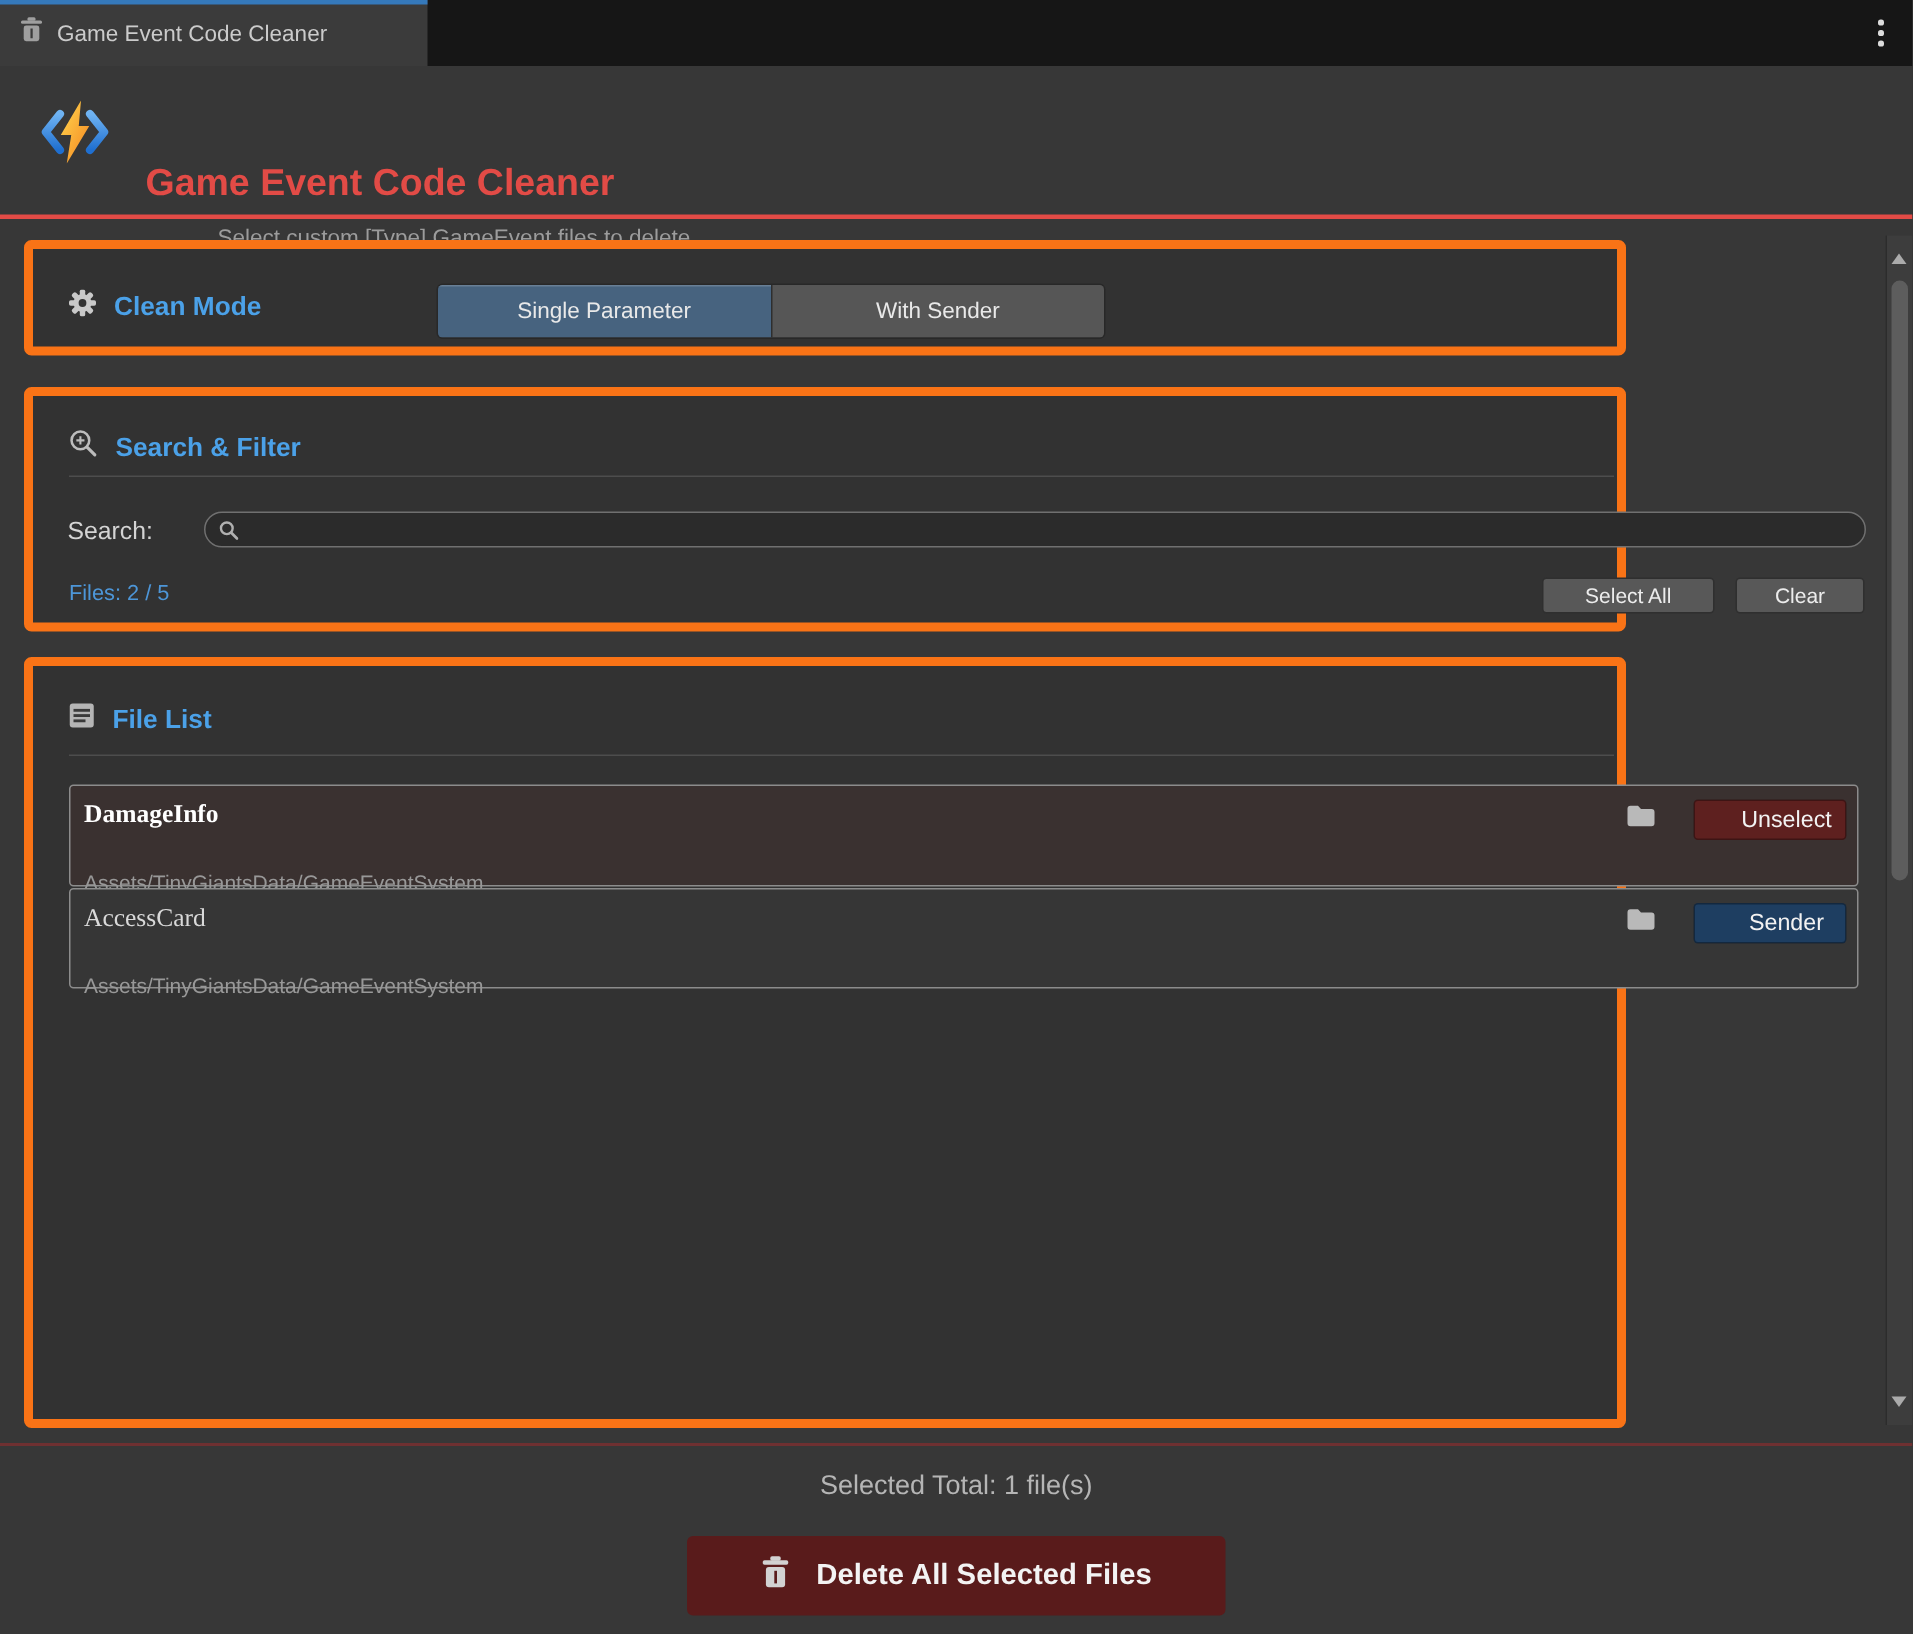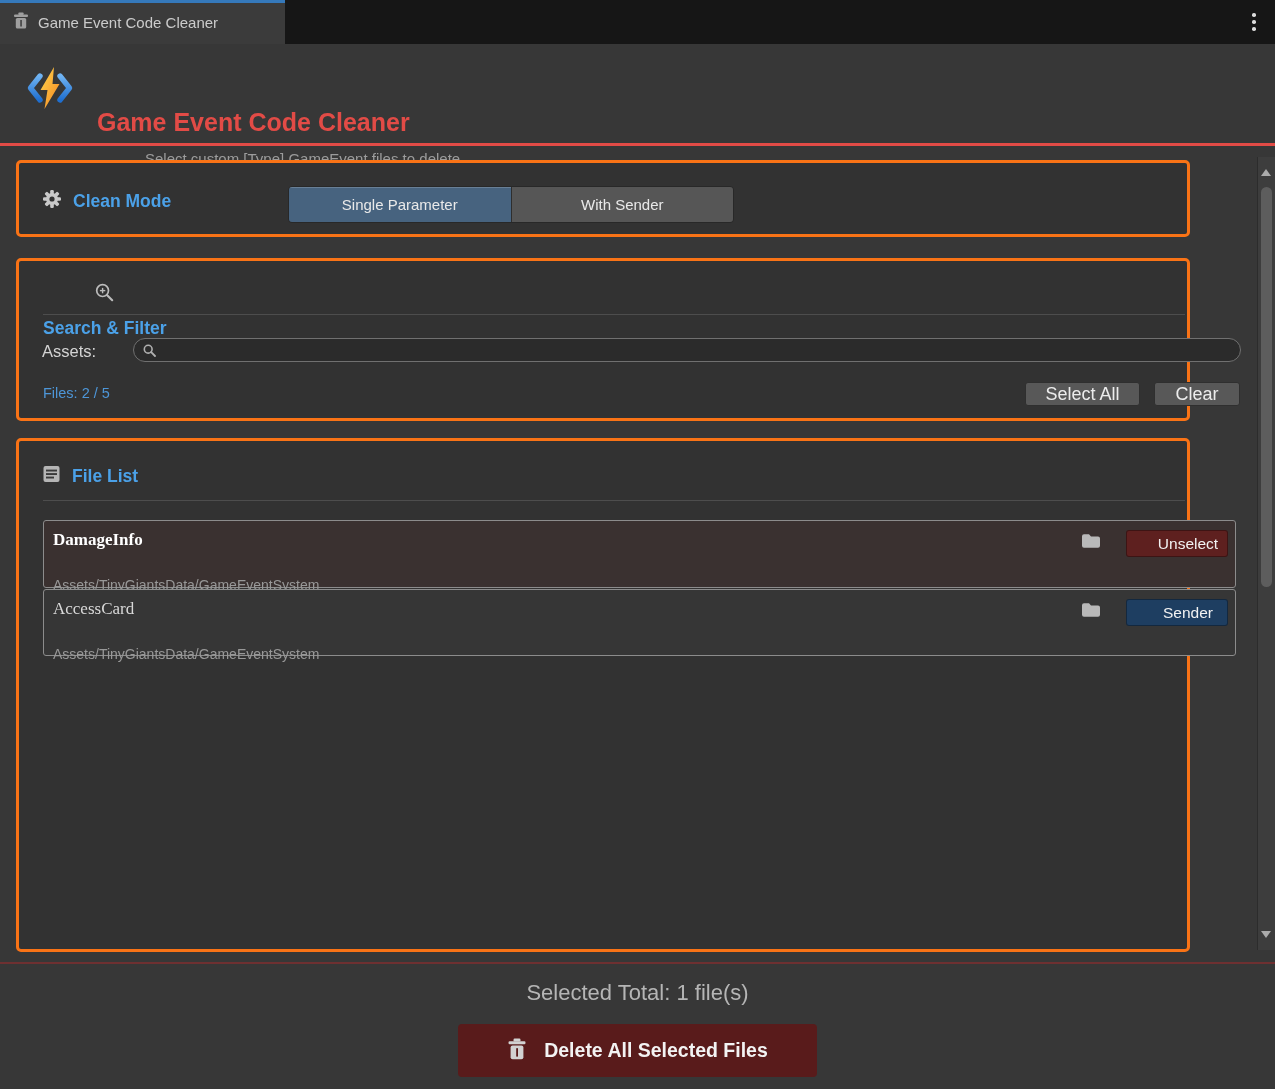--- a/index.html
+++ b/index.html
@@ -18,22 +18,22 @@
   .kebab{position:absolute;right:13px;top:11px;width:16px;height:22px;display:flex;flex-direction:column;
          align-items:center;justify-content:center;gap:3.5px;cursor:pointer;}
   .kebab span{width:3.5px;height:3.5px;border-radius:50%;background:#dcdcdc;}
   
   .header{position:absolute;left:0;top:44px;width:1275px;height:99px;background:var(--window_bg,#373737);
           border-bottom:3px solid var(--accent_red,#e24b46);box-sizing:content-box;}
   .logo{position:absolute;left:26px;top:23px;}
   .header-title{position:absolute;left:97px;top:64px;font-size:25px;font-weight:bold;color:var(--accent_red,#e24b46);}
   .header-sub{position:absolute;left:97px;top:106px;font-size:15px;color:#9c9c9c;margin-left:48px;}
   
-  .box{position:absolute;left:16px;width:1174px;background:var(--box_bg,#323232);
-       border:3px solid #f97316;border-radius:5px;box-sizing:border-box;}
+  .box{position:absolute;left:16px;width:1068px;background:var(--box_bg,#323232);
+       border:6px solid #f97316;border-radius:5px;box-sizing:border-box;}
   .box-clean{top:160px;height:77px;}
   .box-search{top:258px;height:163px;}
   .box-files{top:438px;height:514px;}
   .section-head{position:absolute;left:24px;display:flex;align-items:center;gap:12px;}
   .section-title{font-size:17.5px;font-weight:bold;color:var(--accent_blue,#4ba1e8);}
   .divider{position:absolute;left:24px;right:2px;height:1px;background:#4d4d4d;}
   
   .toggle-group{position:absolute;left:269px;top:23px;width:446px;height:37px;display:flex;
                 border-radius:4px;overflow:hidden;border:1px solid #282828;box-sizing:border-box;}
   .toggle-btn{flex:1;display:flex;align-items:center;justify-content:center;font-size:15px;color:#e9e9e9;cursor:pointer;}
@@ -42,21 +42,21 @@
   .toggle-btn.unsel{background:var(--toggle_unselected,#565656);border-left:1px solid #2e2e2e;}
   
   .search-label{position:absolute;left:23px;top:81px;font-size:16.5px;color:#d4d4d4;}
   .search-field{position:absolute;left:114px;top:77px;width:1108px;height:24px;background:#2b2b2b;
                 border:1px solid #707070;border-radius:12px;box-sizing:border-box;display:flex;align-items:center;}
   .search-field svg{margin-left:9px;flex:0 0 auto;}
   .search-input{flex:1;background:transparent;border:none;outline:none;color:#dddddd;
                 font-size:14px;font-family:inherit;padding:0 10px 0 7px;height:100%;}
   .files-counter{position:absolute;left:24px;top:124px;font-size:14.5px;color:var(--counter_blue,#4d96d8);}
   .gray-btn{position:absolute;top:121px;height:24px;background:var(--button_gray,#585858);
-            border:1px solid #2f2f2f;border-radius:3px;color:#ececec;font-size:18px;
+            border:1px solid #2f2f2f;border-radius:3px;color:#ececec;font-size:14px;
             display:flex;align-items:center;justify-content:center;cursor:pointer;box-sizing:border-box;}
   .btn-select-all{left:1006px;width:115px;}
   .btn-clear{left:1135px;width:86px;}
   
   .file-row{position:absolute;left:24px;width:1193px;border:1px solid #8c8c8c;border-radius:3px;box-sizing:border-box;}
   .row-0{top:79px;height:68px;background:var(--row_selected_bg,#3a3130);}
   .row-1{top:148px;height:67px;background:#363636;}
   .file-name{position:absolute;left:9px;top:9px;font-size:17px;font-family:Liberation Serif, serif;}
   .row-0 .file-name{font-weight:bold;color:#ffffff;}
   .row-1 .file-name{color:#d9d9d9;}
@@ -70,21 +70,21 @@
   
   .scrollbar{position:absolute;left:1257px;top:157px;width:18px;height:793px;background:#3d3d3d;
              border-left:1px solid #2c2c2c;box-sizing:border-box;}
   .sb-up,.sb-down{position:absolute;left:3px;width:0;height:0;border-left:5.5px solid transparent;
                   border-right:5.5px solid transparent;cursor:pointer;}
   .sb-up{top:12px;border-bottom:7px solid #ababab;}
   .sb-down{bottom:12px;border-top:7px solid #ababab;}
   .sb-thumb{position:absolute;left:3px;top:30px;width:11px;height:400px;background:#5d5d5d;border-radius:6px;cursor:pointer;}
   
   .footer-line{position:absolute;left:0;top:962px;width:1275px;height:2px;background:#6e3031;}
-  .footer-total{position:absolute;left:0;top:980px;width:1275px;text-align:center;font-size:22px;color:#b5b5b5;}
+  .footer-total{position:absolute;left:0;top:980px;width:1275px;text-align:center;font-size:18px;color:#b5b5b5;}
   .delete-btn{position:absolute;left:458px;top:1024px;width:359px;height:53px;background:var(--delete_red,#591b1b);
               border-radius:4px;display:flex;align-items:center;justify-content:center;gap:17px;cursor:pointer;}
   .delete-label{font-size:19.5px;font-weight:bold;color:#f3f3f3;}
 </style>
 </head>
 <body>
 
 <div class="tabbar">
   <div class="tab">
     <div class="tab-topline"></div>
@@ -151,34 +151,34 @@
     </span>
     <span class="section-title">Clean Mode</span>
   </div>
   <div class="toggle-group">
     <div class="toggle-btn sel">Single Parameter</div>
     <div class="toggle-btn unsel">With Sender</div>
   </div>
 </div>
 
 <div class="box box-search">
-  <div class="section-head" style="top:22px;flex-direction:column;">
+  <div class="section-head" style="top:22px;">
     <span>
       <svg width="19" height="19" viewBox="0 0 19 19">
         <circle cx="7.6" cy="7.6" r="5.9" fill="none" stroke="#bcbcbc" stroke-width="1.7"></circle>
         <line x1="12.2" y1="12.2" x2="17.2" y2="17.2" stroke="#bcbcbc" stroke-width="2.1" stroke-linecap="round"></line>
         <line x1="7.6" y1="4.9" x2="7.6" y2="10.3" stroke="#bcbcbc" stroke-width="1.4"></line>
         <line x1="4.9" y1="7.6" x2="10.3" y2="7.6" stroke="#bcbcbc" stroke-width="1.4"></line>
       </svg>
     </span>
     <span class="section-title">Search &amp; Filter</span>
   </div>
   <div class="divider" style="top:53px;"></div>
 
-  <div class="search-label">Assets:</div>
+  <div class="search-label">Search:</div>
   <div class="search-field">
     <svg width="13" height="13" viewBox="0 0 13 13">
       <circle cx="5.2" cy="5.2" r="3.9" fill="none" stroke="#b0b0b0" stroke-width="1.6"></circle>
       <line x1="8.2" y1="8.2" x2="12" y2="12" stroke="#b0b0b0" stroke-width="1.8" stroke-linecap="round"></line>
     </svg>
     <input class="search-input" type="text" value="" style="">
   </div>
 
   <div class="files-counter">Files: 2 / 5</div>
   <div class="gray-btn btn-select-all">Select All</div>

